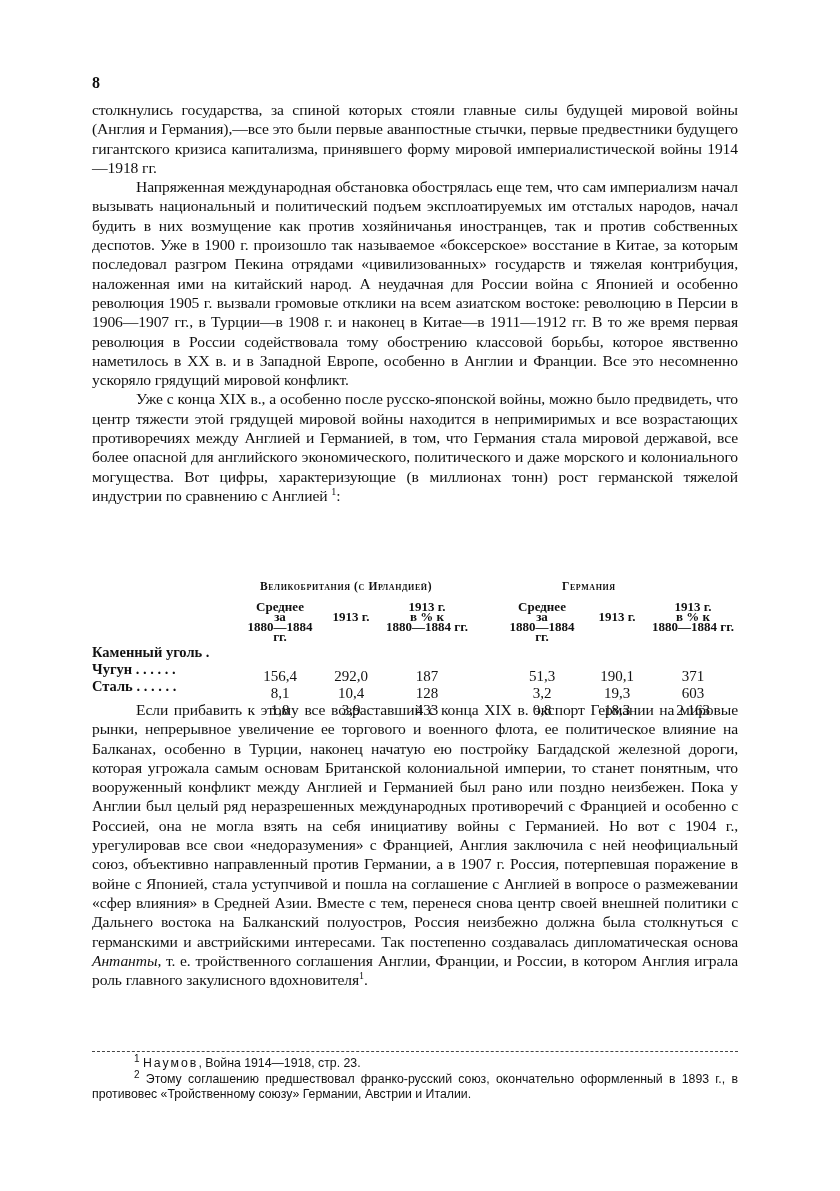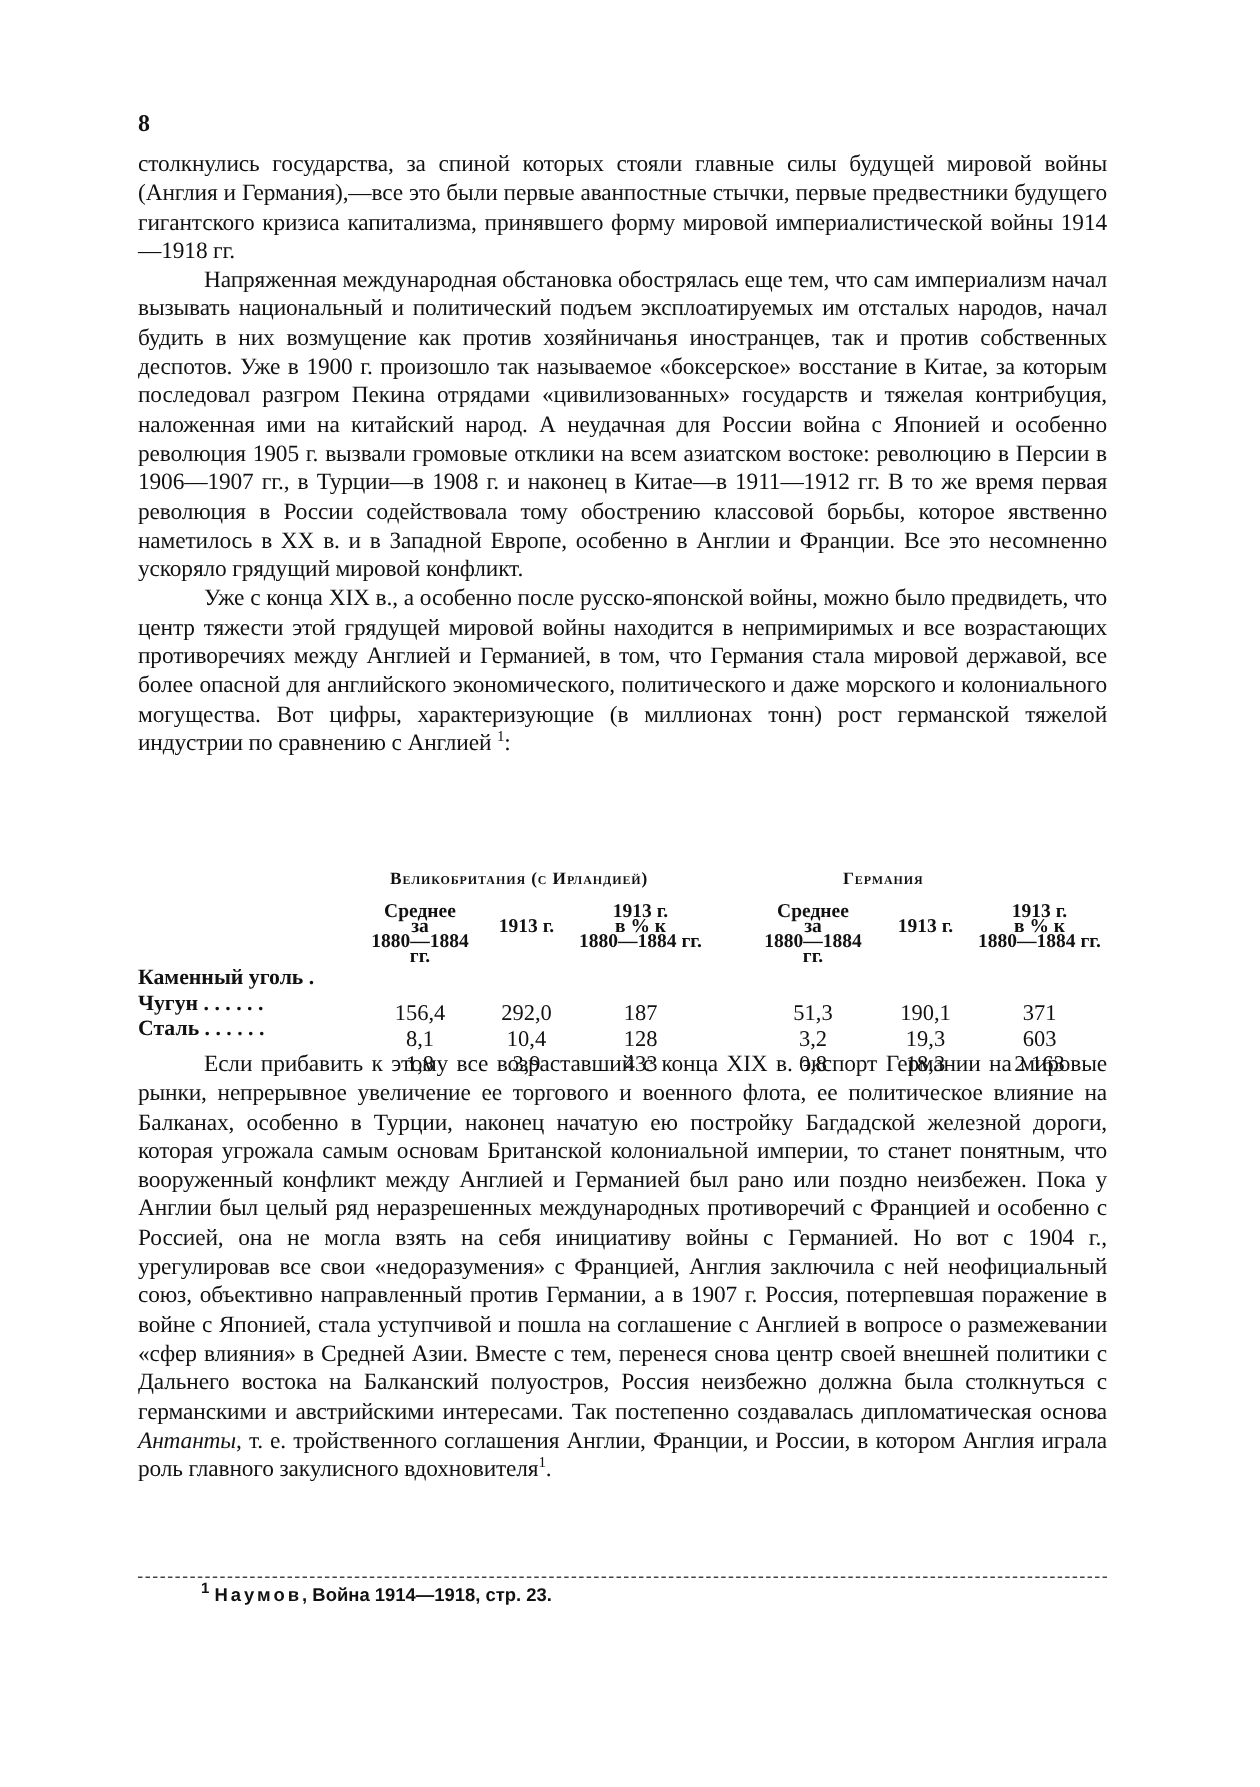--- a/index.html
+++ b/index.html
@@ -31,21 +31,21 @@
     .grp { position: absolute; top: 0; font-size: 11.5px; font-weight: bold; letter-spacing: 0.6px; font-variant: small-caps; }
     .grp-gb { left: 168px; }
     .grp-de { left: 470px; }
     .colh { position: absolute; top: 22px; font-size: 13px; font-weight: bold; line-height: 10px; text-align: center; }
     .row { position: absolute; left: 0; width: 646px; height: 17px; font-size: 15px; }
     .row .lbl { position: absolute; left: 0; font-weight: bold; font-size: 14.5px; }
     .row .v { position: absolute; text-align: center; width: 70px; margin-top: 24px; }
 
     .fn-rule { position: absolute; top: 1051px; left: 0; width: 646px; border-top: 1px dashed #444; }
     .footnotes { position: absolute; top: 1056px; left: 0; width: 646px; font-family: "Liberation Sans", "DejaVu Sans", sans-serif; }
-    .footnotes p { margin: 0; font-size: 12.3px; line-height: 15.5px; font-weight: bold; text-align: justify; }
+    .footnotes p { margin: 0; font-size: 12.3px; line-height: 15.5px; font-weight: normal; text-align: justify; }
     .footnotes p.fi { text-indent: 42px; }
     .spaced { letter-spacing: 2px; }
   </style>
 </head>
 <body>
 
 <div class="page">
 
   <div class="running-head">
     <span class="page-num">8</span>
@@ -118,15 +118,16 @@
   </div>
 
   <div class="body-text" style="top:700px">
     <p class="para indent"><span>Если прибавить к этому все возраставший с конца XIX в. экспорт Германии на мировые рынки, непрерывное увеличение ее торгового и военного флота, ее политическое влияние на Балканах, особенно в Турции, наконец начатую ею постройку Багдадской железной дороги, которая угрожала самым основам Британской колониальной империи, то станет понятным, что вооруженный конфликт между Англией и Германией был рано или поздно неизбежен. Пока у Англии был целый ряд неразрешенных международных противоречий с Францией и особенно с Россией, она не могла взять на себя инициативу войны с Германией. Но вот с 1904 г., урегулировав все свои «недоразумения» с Францией, Англия заключила с ней неофициальный союз, объективно направленный против Германии, а в 1907 г. Россия, потерпевшая поражение в войне с Японией, стала уступчивой и пошла на соглашение с Англией в вопросе о размежевании «сфер влияния» в Средней Азии. Вместе с тем, перенеся снова центр своей внешней политики с Дальнего востока на Балканский полуостров, Россия неизбежно должна была столкнуться с германскими и австрийскими интересами. Так постепенно создавалась дипломатическая основа </span><em>Антанты</em><span>, т. е. тройственного соглашения Англии, Франции, и России, в котором Англия играла роль главного закулисного вдохновителя</span><sup class="fn">1</sup><span>.</span></p>
   </div>
 
   <div class="fn-rule"></div>
 
   <div class="footnotes">
     <p class="fi"><sup class="fn">1</sup> <span class="spaced">Наумов</span><span>, Война 1914—1918, стр. 23.</span></p>
+    <p class="fi"><sup class="fn">2</sup> <span>Этому соглашению предшествовал франко-русский союз, окончательно оформленный в 1893 г., в противовес «Тройственному союзу» Германии, Австрии и Италии.</span></p>
   </div>
 
 </div>
 
 </body></html>

